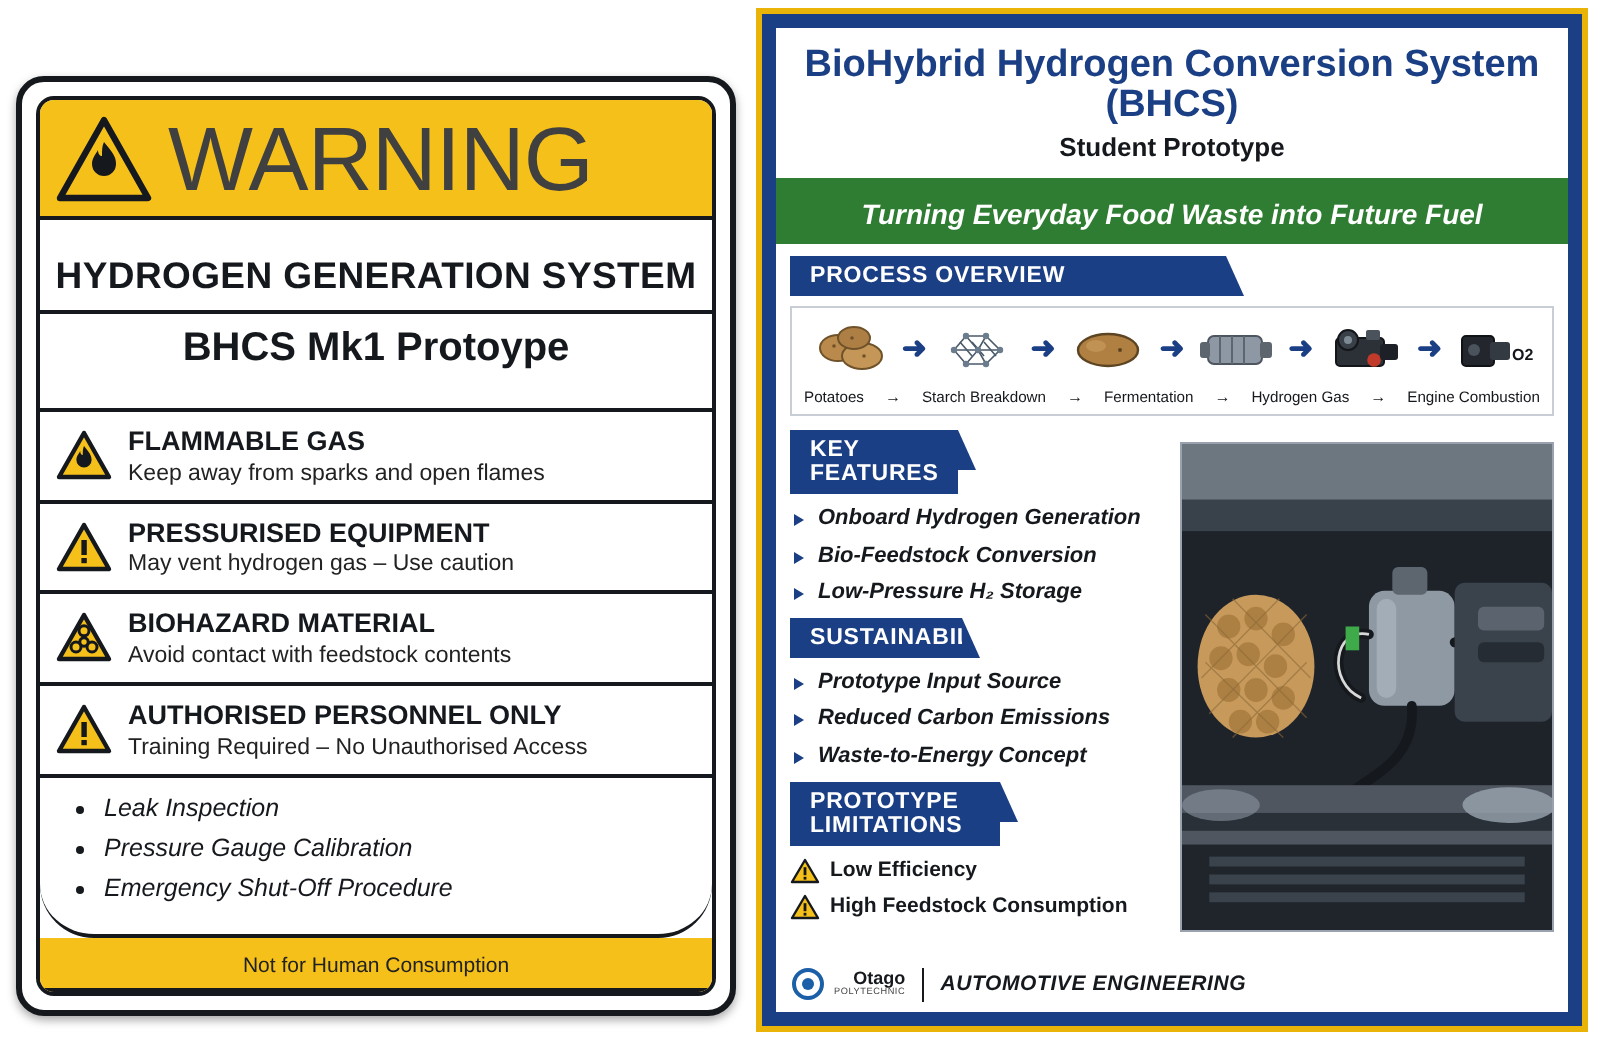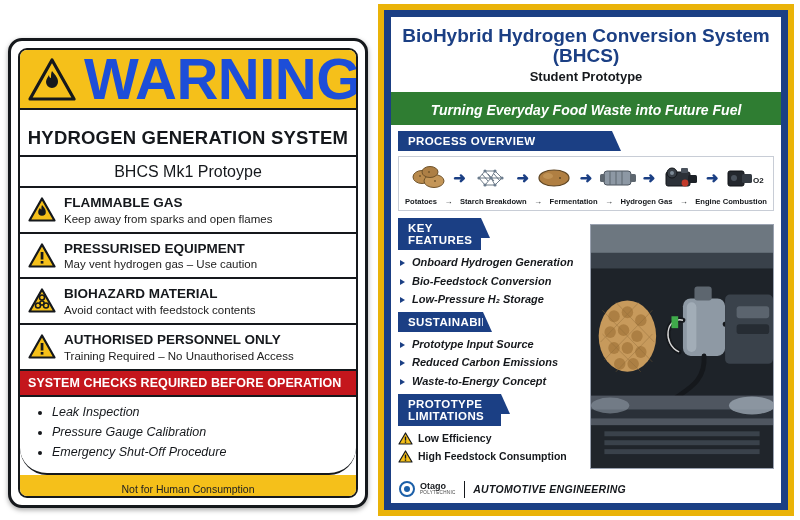--- a/index.html
+++ b/index.html
@@ -45,42 +45,42 @@
     border-bottom: 2px solid #15181c;
     height: 60px;
   }
   .warn-tri {
     width: 48px; height: 43px;
     position: relative;
     flex: 0 0 auto;
     margin-right: 8px;
   }
   .warn-title {
-    font-size: 58px;
-    font-weight: bold;
+    font-size: 45px;
+    font-weight: normal;
     letter-spacing: -0.5px;
-    color: #1d4ed8;
+    color: #404040;
     line-height: 1;
     font-family: "Liberation Sans", sans-serif;
   }
   .band {
     border-bottom: 2px solid #15181c;
     text-align: center;
     color: #15181c;
   }
   .band-1 {
     font-size: 18.5px;
     font-weight: bold;
     padding: 17px 4px 6px;
     letter-spacing: 0.2px;
   }
   .band-2 {
-    font-size: 16px;
-    font-weight: normal;
-    padding: 6px 4px 5px;
+    font-size: 20px;
+    font-weight: bold;
+    padding: 6px 4px 18px;
   }
   .hazards {
     display: flex;
     flex-direction: column;
   }
   .hazard {
     display: flex;
     align-items: flex-start;
     padding: 7px 8px 6px 8px;
     border-bottom: 2px solid #15181c;
@@ -161,21 +161,21 @@
   .otago-mark::after {
     content: "";
     position: absolute;
     left: 3.2px; top: 3.2px;
     width: 7px; height: 7px;
     background: #1b5fa8;
     border-radius: 50%;
   }
   .otago-words { line-height: 1; }
   .otago-words .o1 {
-    font-size: 11px; font-weight: bold; color: #15181c; display: block;
+    font-size: 11px; font-weight: bold; color: #15181c; display: block; text-align: right;
   }
   .otago-words .o2 {
     font-size: 5.4px; color: #444; display: block; letter-spacing: 0.3px;
   }
   .foot-div {
     width: 2px;
     height: 22px;
     background: #15181c;
     margin: 0 10px;
     flex: 0 0 auto;
@@ -187,21 +187,21 @@
     letter-spacing: 0.3px;
     font-style: italic;
   }
 
   
   .poster {
     position: absolute;
     left: 378px; top: 4px;
     width: 416px; height: 512px;
     background: #1b3f84;
-    border: 6px solid #eab308;
+    border: 3px solid #eab308;
     padding: 7px;
     display: flex;
     flex-direction: column;
   }
   .poster-titlebar {
     background: #ffffff;
     text-align: center;
     padding: 9px 6px 8px;
   }
   .p-title {
@@ -284,21 +284,21 @@
   }
   .flow-labels {
     display: flex;
     align-items: center;
     justify-content: space-between;
     margin-top: 4px;
     padding: 0 2px;
   }
   .flow-label {
     font-size: 7.6px;
-    font-weight: bold;
+    font-weight: normal;
     color: #15181c;
     text-align: center;
     white-space: nowrap;
   }
   .lab-arrow { font-size: 8px; color: #15181c; }
   .cols {
     display: flex;
     margin-top: 7px;
     flex: 1;
     gap: 8px;
@@ -454,21 +454,20 @@
             </svg>
           </div>
           <div class="hz-text">
             <div class="hz-title">AUTHORISED PERSONNEL ONLY</div>
             <div class="hz-sub">Training Required – No Unauthorised Access</div>
           </div>
         </div>
 
       </div>
 
-      <div class="checks-header">SYSTEM CHECKS REQUIRED BEFORE OPERATION</div>
       <div class="checks-body">
         <ul>
           <li>Leak Inspection</li>
           <li>Pressure Gauge Calibration</li>
           <li>Emergency Shut-Off Procedure</li>
         </ul>
       </div>
 
       <div class="caution">
         <div class="caution-sub">Not for Human Consumption</div>

